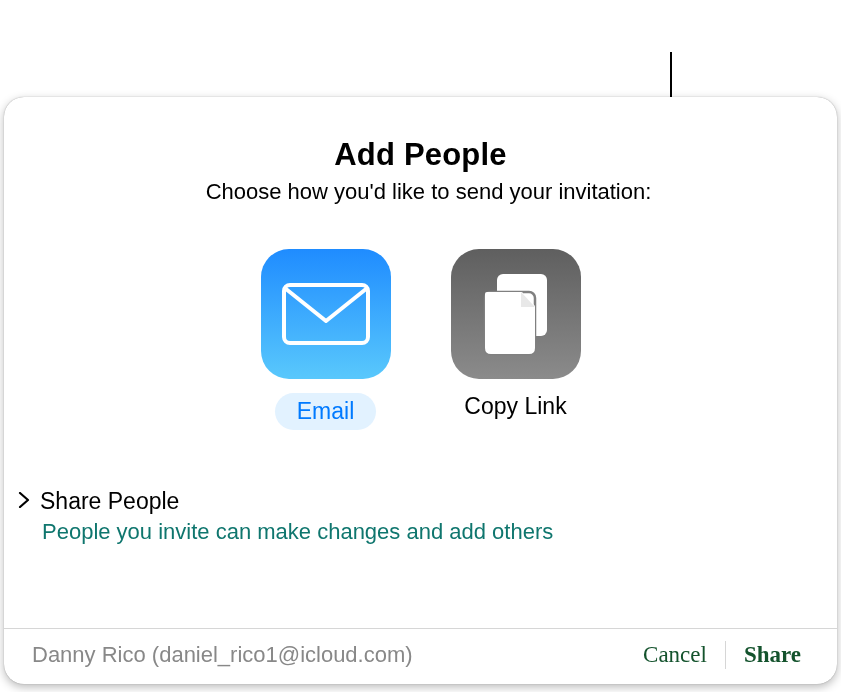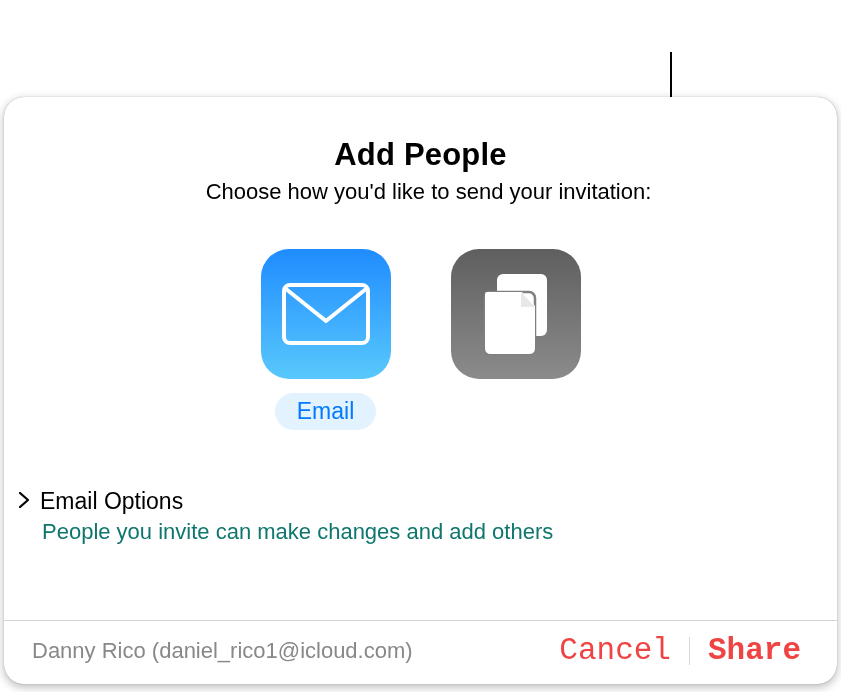--- a/index.html
+++ b/index.html
@@ -131,44 +131,44 @@
     }
     .share-options-desc {
       font-size: 22px;
       color: #0f766e;
       margin-left: 28px;
       margin-top: 4px;
     }
     .footer {
       margin-top: auto;
       border-top: 1px solid #d6d6d6;
-      height: 64px;
+      height: 56px;
       display: flex;
       align-items: center;
       padding: 0 18px 4px 28px;
     }
     .footer-user {
       font-size: 22px;
       color: #888;
       flex: 0 0 auto;
     }
     .footer-spacer {
       flex: 1;
     }
     .footer-btn {
-      font-size: 31px;
-      color: #ef4444;
+      font-size: 23px;
+      color: #14532d;
       background: none;
       border: none;
       cursor: pointer;
       padding: 0 18px;
       height: 40px;
       display: flex;
       align-items: center;
-      font-family: Liberation Mono, monospace;
+      font-family: Liberation Serif, serif;
     }
     .footer-btn.share {
       font-weight: 600;
       text-align: center;
     }
     .footer-divider {
       width: 1px;
       height: 28px;
       background: #d6d6d6;
     }
@@ -213,32 +213,33 @@
         <svg class="copylink-svg" viewBox="0 0 78 88">
           <rect x="20" y="4" width="50" height="62" rx="6" fill="#ffffff"></rect>
           <rect x="8" y="22" width="50" height="62" rx="6" fill="#ffffff" stroke="#808080" stroke-width="2.5"></rect>
           <path d="M 45 22 L 45 38 L 58 38" fill="none" stroke="#808080" stroke-width="2.5"></path>
           <path d="M 8 28 L 8 24 Q 8 22 10 22 L 45 22 L 58 36 L 58 38" fill="#ffffff"></path>
           <rect x="8" y="22" width="50" height="62" rx="6" fill="none" stroke="#808080" stroke-width="0"></rect>
           <path d="M 10 22 L 44 22 L 58 37 L 58 78 Q 58 84 52 84 L 14 84 Q 8 84 8 78 L 8 28 Q 8 22 14 22 Z" fill="#ffffff"></path>
           <path d="M 44 22 L 44 37 L 58 37 Z" fill="#e8e8e8"></path>
         </svg>
       </div>
+      <div class="option-label">Copy Link</div>
     </div>
 
   </div>
 
   <div class="share-options">
     <div class="share-options-header">
       <span class="chevron">
         <svg width="12" height="16" viewBox="0 0 12 16">
             <path d="M 2 1 L 10 8 L 2 15" fill="none" stroke="#000" stroke-width="2.2" stroke-linecap="round" stroke-linejoin="round"></path>
           </svg>
       </span>
-      <span class="share-options-title">Email Options</span>
+      <span class="share-options-title">Share People</span>
     </div>
     <div class="share-options-desc">People you invite can make changes and add others</div>
   </div>
 
   <div class="footer">
     <div class="footer-user">Danny Rico (daniel_rico1@icloud.com)</div>
     <div class="footer-spacer"></div>
     <button class="footer-btn">Cancel</button>
     <div class="footer-divider"></div>
     <button class="footer-btn share">Share</button>

